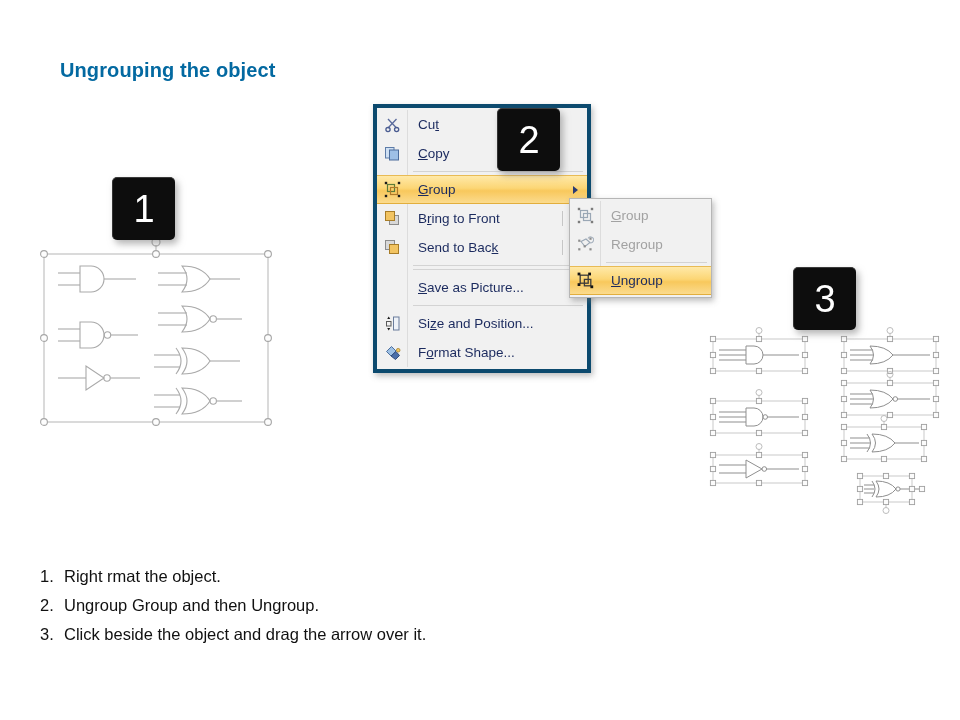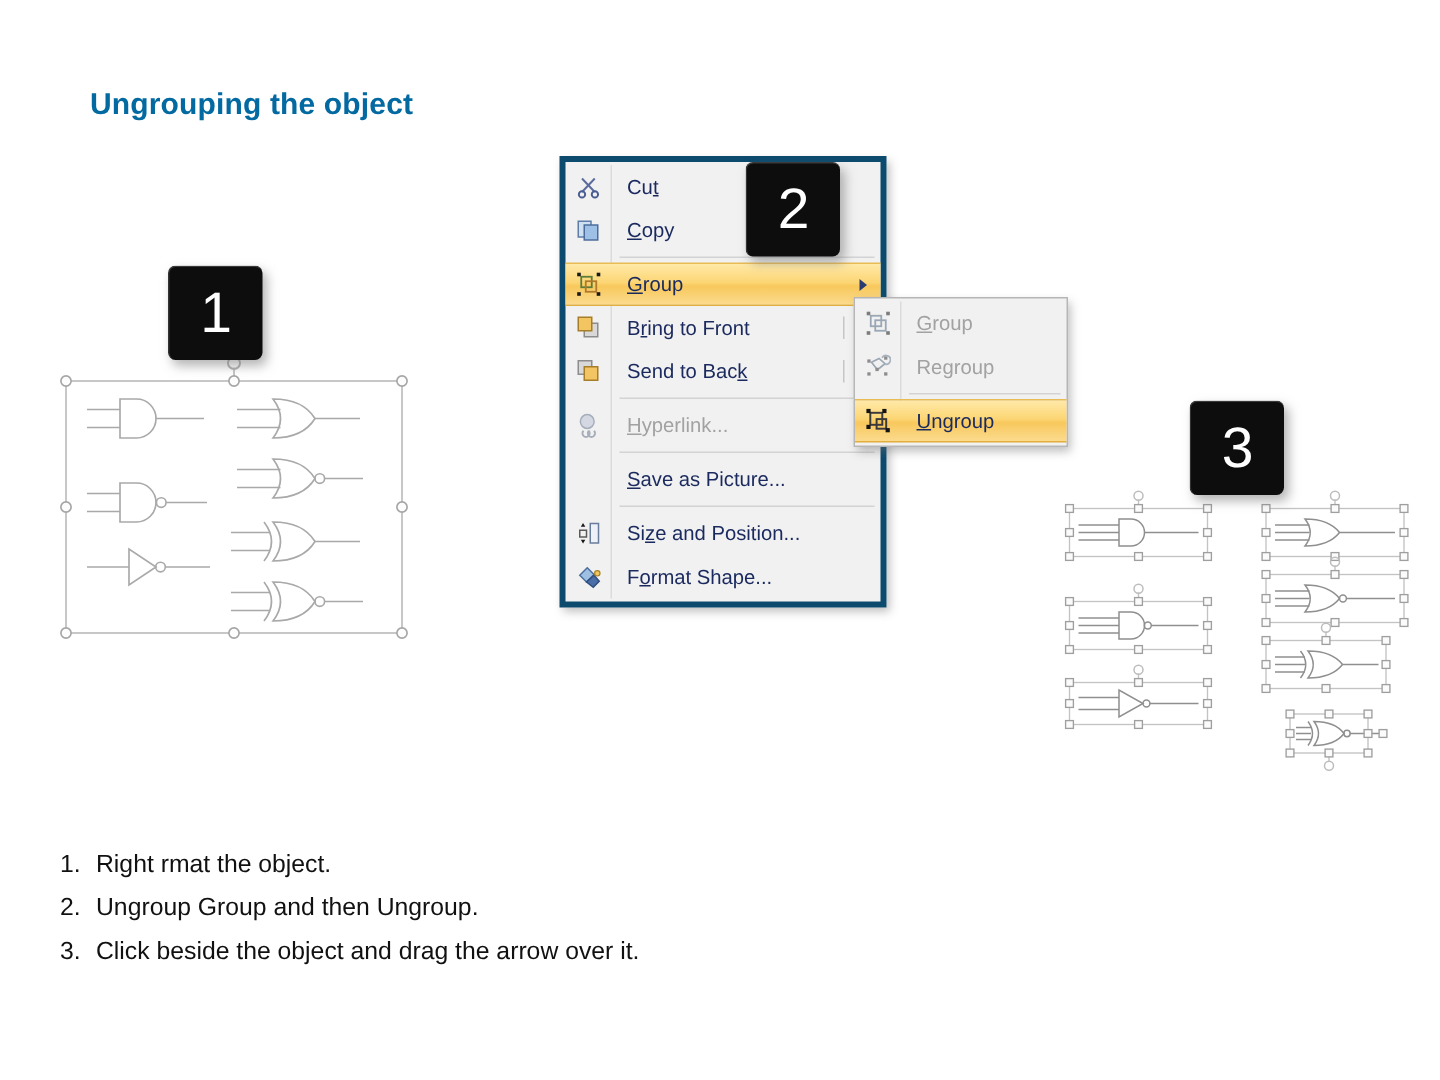--- a/index.html
+++ b/index.html
@@ -336,30 +336,20 @@
         <rect x="5.5" y="5.5" width="9" height="9" fill="#f2c462" stroke="#a87d28" stroke-width="1"></rect>
       </svg>
     </span>
     <span class="lbl">Send to Bac<u>k</u></span>
     <span class="sep-bar"></span>
     <span class="arrow"></span>
   </div>
 
   <div class="ctx-sep"></div>
 
-  <div class="mi disabled">
-    <span class="ic">
-      <svg width="17" height="17" viewBox="0 0 17 17">
-        <circle cx="7.5" cy="6" r="4.6" fill="#d3d8e2" stroke="#a7aebb" stroke-width="1"></circle>
-        <path d="M5,12.2 a2.4,2.4 0 1 0 3.4,0" fill="none" stroke="#a7aebb" stroke-width="1.3"></path>
-        <path d="M8.6,12.2 a2.4,2.4 0 1 0 3.4,0" fill="none" stroke="#a7aebb" stroke-width="1.3"></path>
-      </svg>
-    </span>
-    <span class="lbl"><u>H</u>yperlink...</span>
-  </div>
 
   <div class="ctx-sep"></div>
 
   <div class="mi">
     <span class="ic"></span>
     <span class="lbl"><u>S</u>ave as Picture...</span>
   </div>
 
   <div class="ctx-sep"></div>
 

